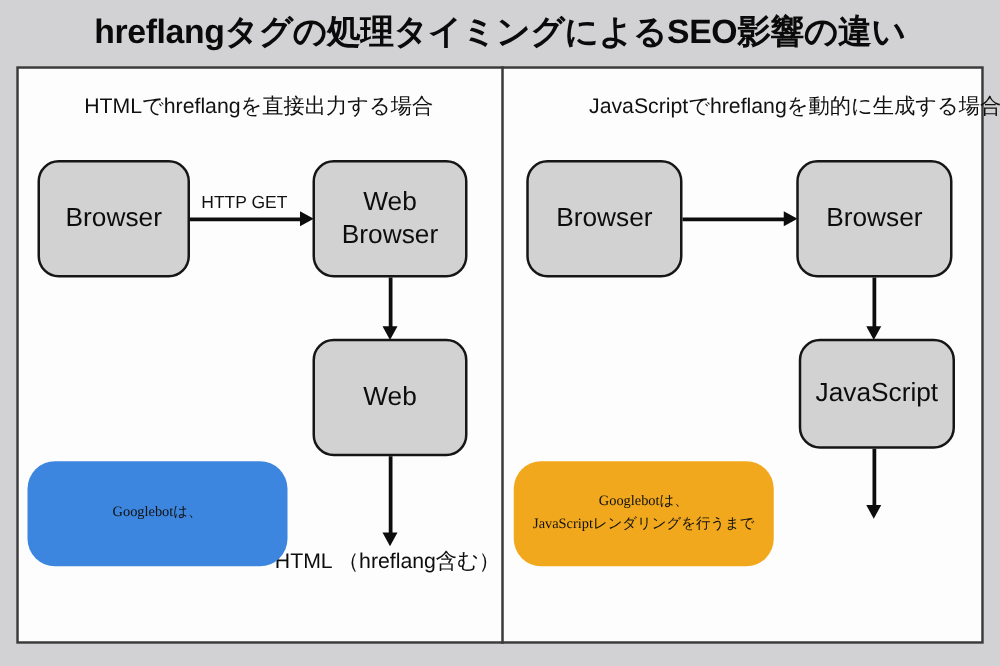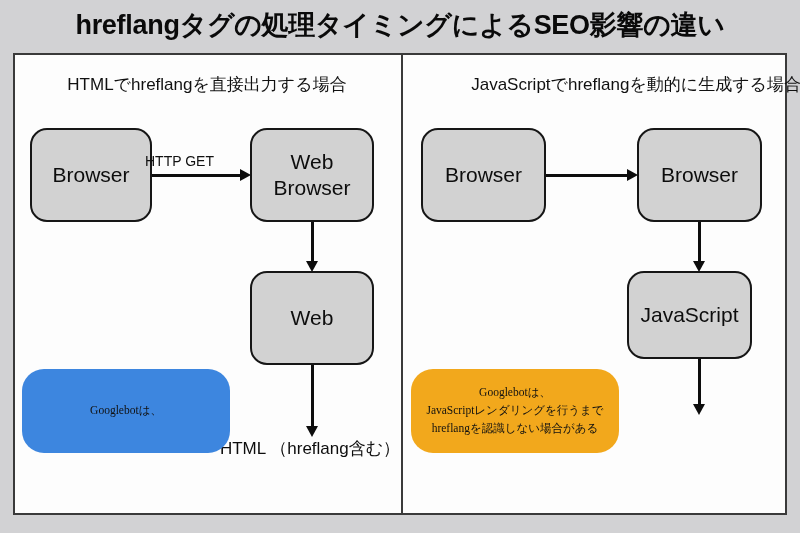--- a/index.html
+++ b/index.html
@@ -154,21 +154,21 @@
 <div id="divider"></div>
 
 <div class="panel" id="panel-left">
 
   <div class="panel-title">HTMLでhreflangを直接出力する場合</div>
 
   <div class="node" style="left:17px; top:75px; width:122px; height:94px;">
     <span>Browser</span>
   </div>
 
-  <div class="edge-label" style="left:132px; top:100px;text-align:center;">HTTP GET</div>
+  <div class="edge-label" style="left:148px; top:100px;text-align:center;">HTTP GET</div>
   <div class="line-h" style="left:139px; top:121px; width:90px;"></div>
   <div class="arrow-r" style="left:227px; top:115.5px;"></div>
 
   <div class="node" style="left:237px; top:75px; width:124px; height:94px;">
     <div>
       <span>Web</span>
       <span>Browser</span>
     </div>
   </div>
 
@@ -205,26 +205,25 @@
   <div class="line-h" style="left:143px; top:121px; width:83px;"></div>
   <div class="arrow-r" style="left:224px; top:115.5px;"></div>
 
   <div class="node" style="left:234px; top:75px; width:125px; height:94px;">
     <span>Browser</span>
   </div>
 
   <div class="line-v" style="left:295px; top:169px; height:42px;"></div>
   <div class="arrow-d" style="left:290px; top:208px;"></div>
 
-  <div class="node" style="left:224px; top:218px; width:125px; height:88px;">
+  <div class="node" style="left:236px; top:218px; width:125px; height:88px;">
     <span>JavaScript</span>
   </div>
 
   <div class="line-v" style="left:295px; top:306px; height:48px;"></div>
   <div class="arrow-d" style="left:290px; top:351px;"></div>
 
 
   <div class="callout" style="left:8px; top:316px; width:208px; height:84px; background:#f2a81c;">
     <span>Googlebotは、</span>
     <span>JavaScriptレンダリングを行うまで</span>
-    <span>hreflangを認識しない場合がある</span>
   </div>
 </div>
 
 </body></html>

